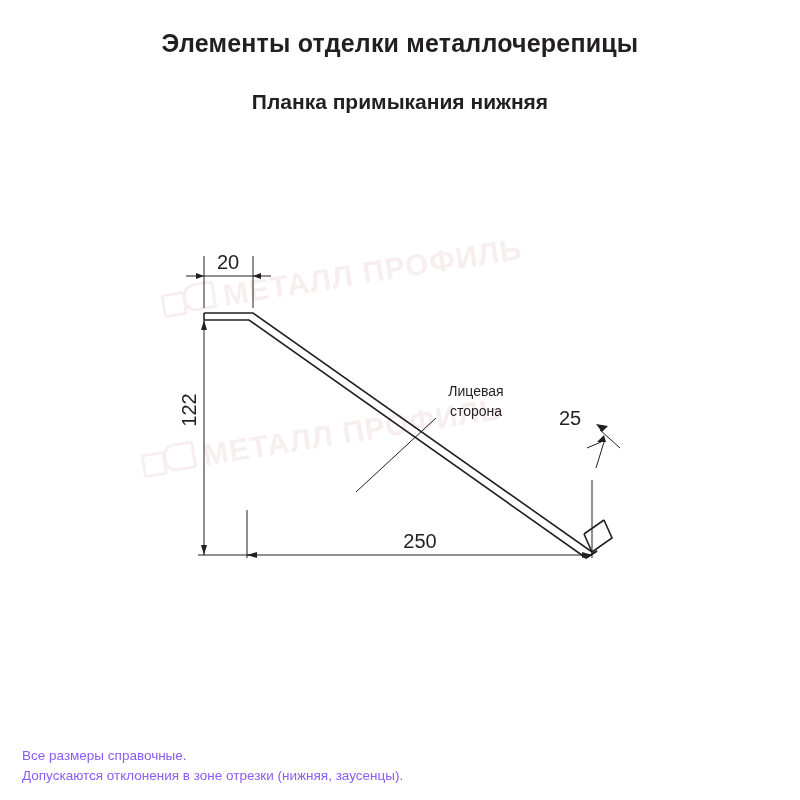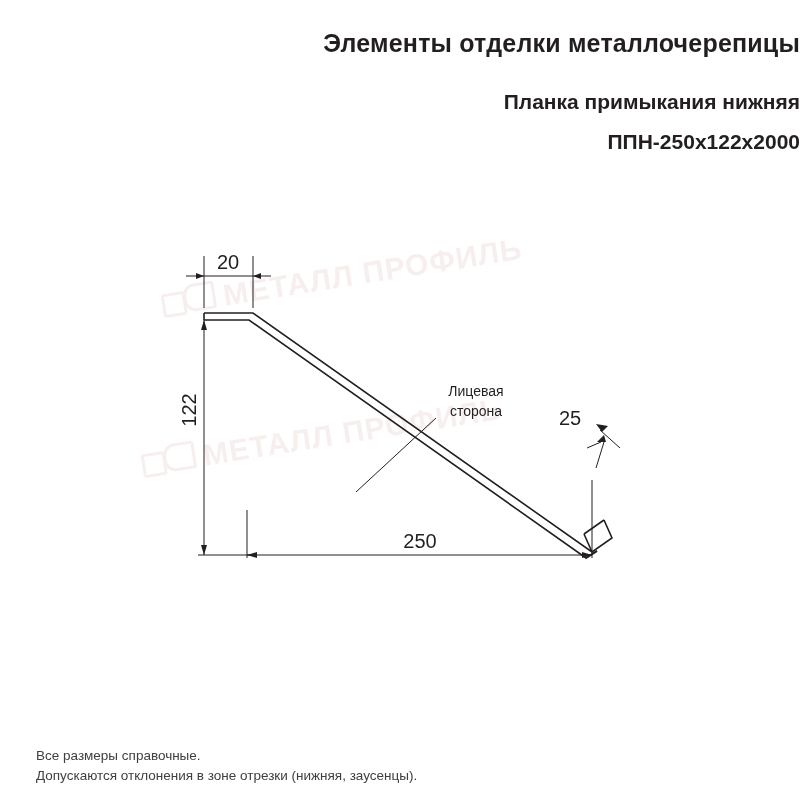--- a/index.html
+++ b/index.html
@@ -17,21 +17,21 @@
   }
   .page {
     position: absolute;
     inset: 0;
   }
   .title-block {
     position: absolute;
     top: 26px;
     left: 0;
     width: 800px;
-    text-align: right;
+    text-align: center;
   }
   .main-title {
     font-size: 25px;
     font-weight: bold;
     letter-spacing: 0.2px;
     color: #231f20;
     line-height: 34px;
   }
   .sub-title {
     margin-top: 28px;
@@ -97,25 +97,25 @@
   }
   .wm .wm-logo::after {
     left: 22px; top: 0px; width: 26px; height: 22px;
     border-bottom-left-radius: 12px;
     border-top-left-radius: 12px;
   }
   .wm1 { top: 80px; left: 160px; }
   .wm2 { top: 240px; left: 140px; }
   .footer {
     position: absolute;
-    left: 36px;
+    left: 22px;
     bottom: 14px;
     font-size: 13.5px;
     line-height: 20px;
-    color: #404040;
+    color: #8b5cf6;
     margin-top: 48px;
   }
   .footer div { white-space: nowrap; }
   .dim-label {
     font-size: 20px;
     fill: #231f20;
     font-family: "Liberation Sans", sans-serif;
   }
   .note-label {
     font-size: 14px;
@@ -124,21 +124,20 @@
   }
 </style>
 </head>
 <body>
 
 <div class="page">
 
   <div class="title-block">
     <div class="main-title">Элементы отделки металлочерепицы</div>
     <div class="sub-title">Планка примыкания нижняя</div>
-    <div class="code-title">ППН-250х122х2000</div>
   </div>
 
   <div class="watermarks">
     <div class="wm wm1">
       <span class="wm-logo"></span>
       <span class="wm-text">МЕТАЛЛ ПРОФИЛЬ</span>
     </div>
     <div class="wm wm2">
       <span class="wm-logo"></span>
       <span class="wm-text">МЕТАЛЛ ПРОФИЛЬ</span>

